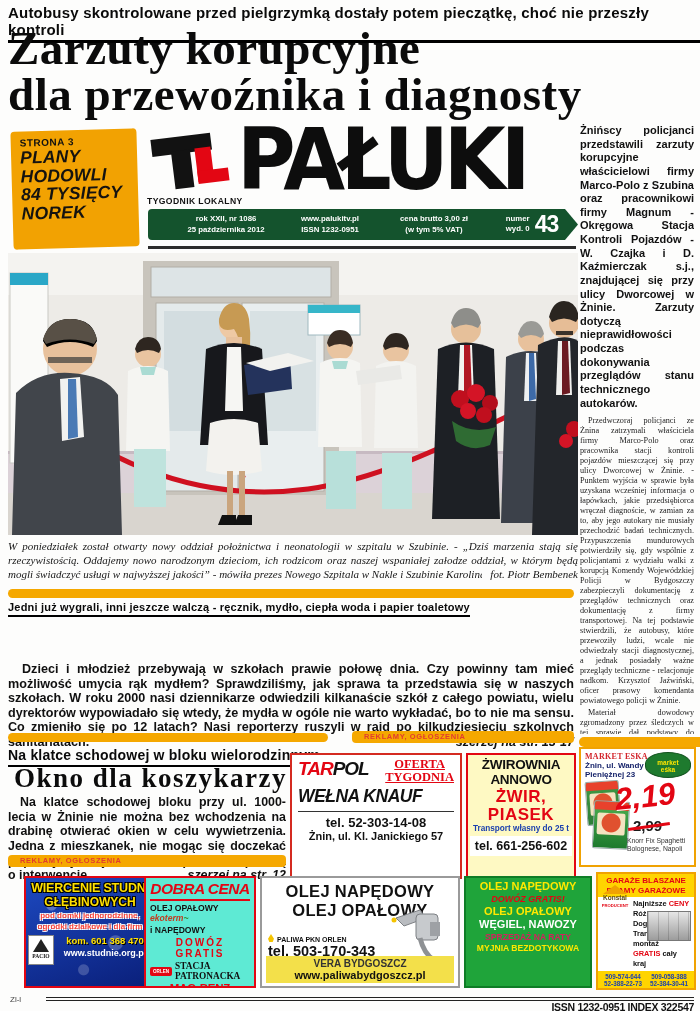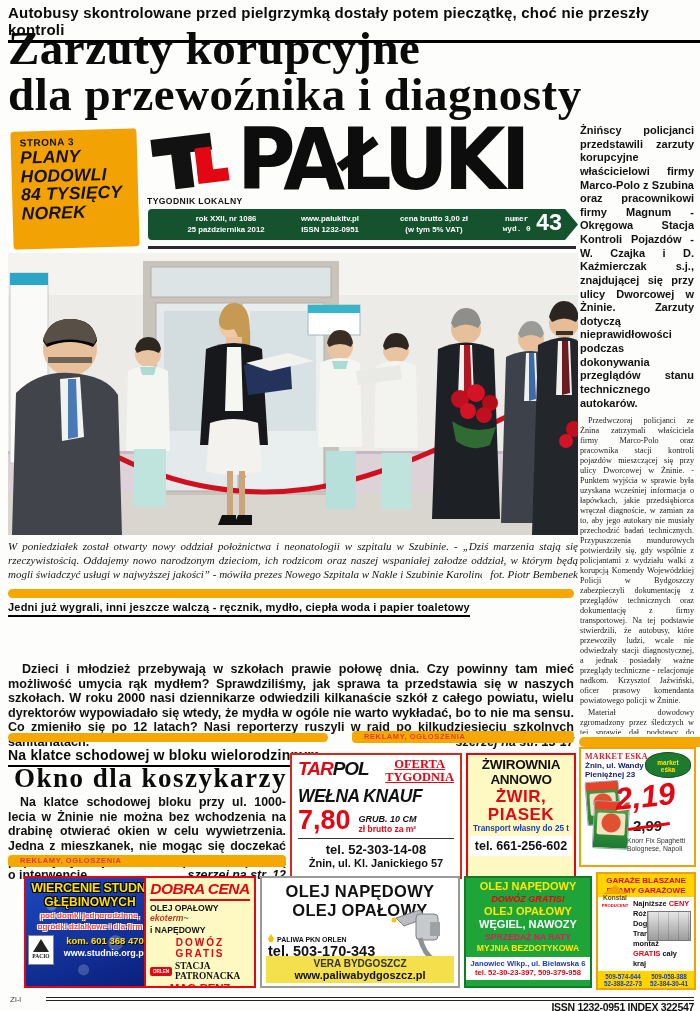--- a/index.html
+++ b/index.html
@@ -24,21 +24,21 @@
   #tagline { position:absolute; left:147px; top:196px; width:100px; font-size:8.6px; font-weight:bold; letter-spacing:.4px; }
   #mast-title { position:absolute; left:237px; top:118px; font-family:"DejaVu Sans", sans-serif;
                 font-weight:bold; font-size:80px; line-height:1; letter-spacing:-5px; color:#0d0d0d;
                 transform:scaleY(1.06); transform-origin:top left; white-space:nowrap; }
 
   #info-bar { position:absolute; left:148px; top:209px; width:430px; height:31px; background:#14532d;
               display:flex; align-items:center; color:#fff;
               clip-path:polygon(0 0, calc(100% - 13px) 0, 100% 50%, calc(100% - 13px) 100%, 0 100%);
               border-radius:4px;padding-left:26px; }
   #info-bar .cell { flex:1; text-align:center; font-size:7.8px; font-weight:bold; line-height:1.3; }
-  #info-bar .cell-num { flex:0 0 92px; display:flex; align-items:center; justify-content:center; gap:5px;font-family:Liberation Mono, monospace; }
+  #info-bar .cell-num { flex:0 0 92px; display:flex; align-items:center; justify-content:center; gap:5px; }
   #info-bar .num-big { font-size:23px; font-weight:bold; letter-spacing:-1px; }
   #mast-rule { position:absolute; left:148px; top:246px; width:428px; height:3px; background:#2b2b2b; }
 
   
   #right-col { position:absolute; left:580px; top:124px; width:114px; height:610px; overflow:hidden; }
   #right-col .intro { font-size:11px; line-height:1.24; font-weight:bold; text-align:justify; margin-bottom:6px; }
   #right-col p.small { font-family:"Liberation Serif", serif; font-size:8.2px; line-height:1.22;
                        text-align:justify; text-indent:8px; margin-bottom:2px; color:#222; }
   #col-bar { position:absolute; left:579px; top:737px; width:121px; height:10px; background:#F5A800; border-radius:6px 0 0 6px; }
 
@@ -132,21 +132,21 @@
   #studnie-foot { display:flex; gap:4px; margin-top:4px; align-items:flex-start; }
   #pacio-logo { width:26px; height:30px; background:#fff; border:1px solid #888; font-size:5.5px; font-weight:bold;
                 color:#111; text-align:center; font-family:"Liberation Serif", serif; padding-top:1px; }
   #pacio-logo .glyph { display:block; width:0; height:0; margin:2px auto 1px; border-left:8px solid transparent;
                        border-right:8px solid transparent; border-bottom:13px solid #222; }
   #studnie-right { flex:1; text-align:center; }
   #studnie-right .tel { color:#ffe000; font-weight:bold; font-size:9.5px; text-shadow:1px 1px 0 #000; }
   #studnie-right .www { color:#fff; font-weight:bold; font-size:9px; margin-top:2px; }
 
   
-  #ad-dobra { left:144px; top:876px; width:112px; height:112px; border:2.5px solid #e30613; background:#fef9c3; padding:2px 4px; }
+  #ad-dobra { left:144px; top:876px; width:112px; height:112px; border:2.5px solid #e30613; background:#5eead4; padding:2px 4px; }
   #dobra-title { color:#e30613; font-weight:bold; font-style:italic; font-size:15.5px; letter-spacing:-.5px;
                  text-align:center; border-bottom:2px solid #e30613; padding-bottom:1px; }
   #ad-dobra .l1 { font-size:8.6px; font-weight:bold; margin-top:2px; }
   #ad-dobra .eko { color:#c43a1e; font-style:italic; font-weight:bold; font-size:8.6px; }
   #ad-dobra .eko::after { content:"~"; color:#2e8b2e; font-weight:bold; }
   #ad-dobra .l3 { color:#e30613; font-weight:bold; font-size:10px; letter-spacing:2px; text-align:center; margin-top:2px; }
   #dobra-orlen { display:flex; align-items:center; gap:3px; margin-top:2px; }
   #orlen-badge { background:#e30613; color:#fff; font-size:4.6px; font-weight:bold; padding:2px 3px; border-radius:2px; }
   #dobra-orlen .st { font-family:"Liberation Serif", serif; font-weight:bold; font-size:9.3px; }
   #ad-dobra .l5 { color:#e30613; font-weight:bold; font-size:11.5px; text-align:center; margin-top:1px; letter-spacing:-.2px; }
@@ -378,27 +378,20 @@
     <div id="tarpol-head">
       <div id="tarpol-brand">
         <span class="t1">TAR</span><span class="t2">POL</span>
       </div>
       <div id="tarpol-offer">
         <div>OFERTA</div>
         <div>TYGODNIA</div>
       </div>
     </div>
     <div id="tarpol-prod">WEŁNA KNAUF</div>
-    <div id="tarpol-mid">
-      <div id="tarpol-price">7,80</div>
-      <div>
-        <div id="tarpol-grub">GRUB. 10 CM</div>
-        <div id="tarpol-unit">zł brutto za m²</div>
-      </div>
-    </div>
     <div id="tarpol-tel">tel. 52-303-14-08</div>
     <div id="tarpol-addr">Żnin, ul. Kl. Janickiego 57</div>
   </div>
 
   <div id="ad-zwir" class="ad ctr">
     <div class="b1">ŻWIROWNIA</div>
     <div class="b1">ANNOWO</div>
     <div class="b2">ŻWIR,</div>
     <div class="b2">PIASEK</div>
     <div class="b3">Transport własny do 25 t</div>
@@ -482,24 +475,20 @@
     </div>
   </div>
 
   <div id="ad-jan" class="ad">
     <div class="y">OLEJ NAPĘDOWY</div>
     <div class="r">DOWÓZ GRATIS!</div>
     <div class="y">OLEJ OPAŁOWY</div>
     <div class="w">WĘGIEL, NAWOZY</div>
     <div class="m">SPRZEDAŻ NA RATY</div>
     <div class="y2">MYJNIA BEZDOTYKOWA</div>
-    <div id="jan-strip">
-      <div class="a">Janowiec Wlkp., ul. Bielawska 6</div>
-      <div class="t">tel. 52-30-23-397, 509-379-958</div>
-    </div>
   </div>
 
   <div id="ad-konstal" class="ad">
     <div id="konstal-top">
       <div>GARAŻE BLASZANE</div>
       <div>BRAMY GARAŻOWE</div>
     </div>
     <div id="konstal-mid">
       <div id="konstal-logo">
         <div id="konstal-roof"></div>

